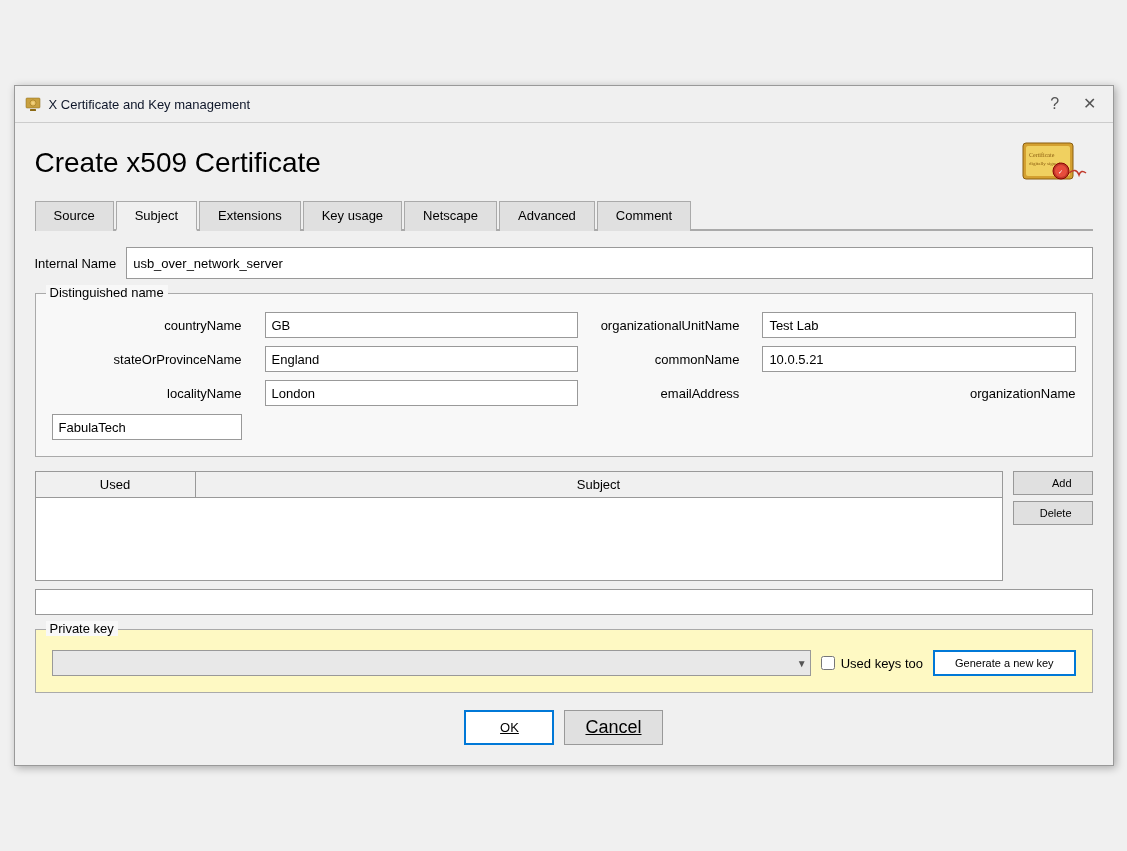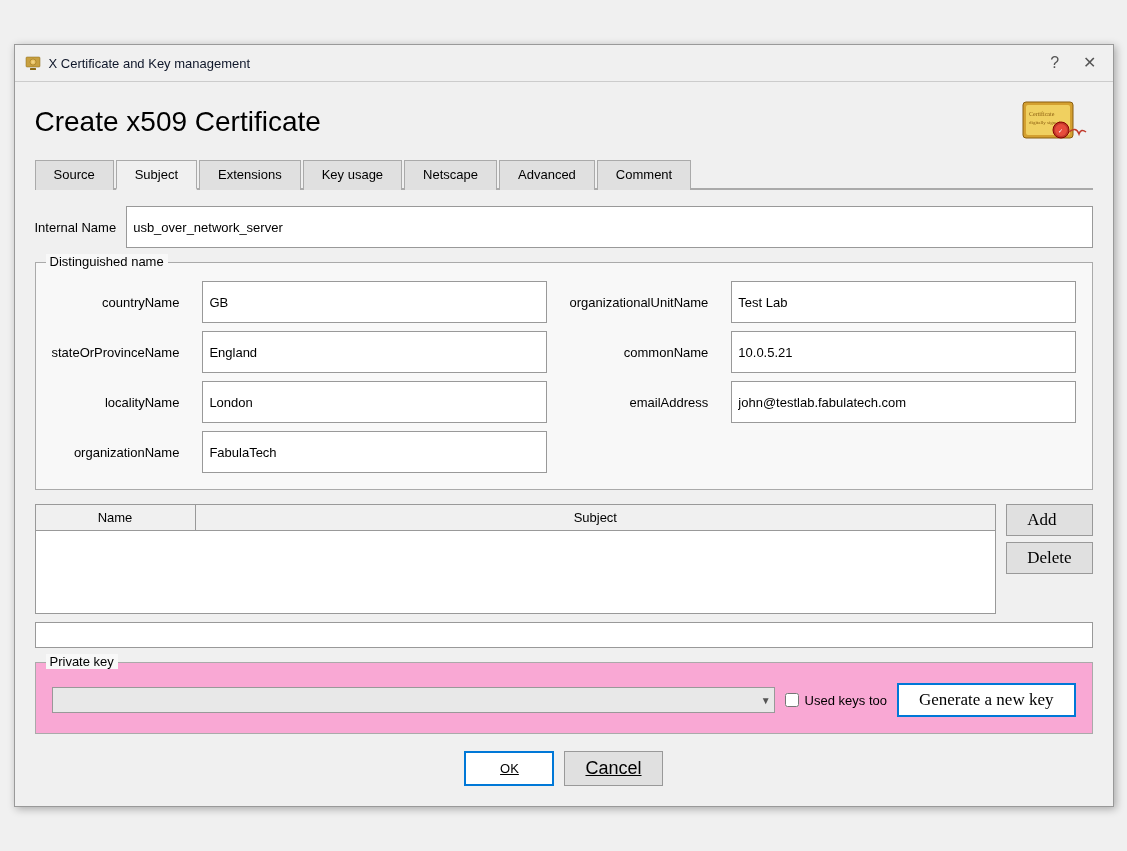--- a/index.html
+++ b/index.html
@@ -131,21 +131,21 @@
     .label-text {
       font-size: 13px;
       white-space: nowrap;
     }
 
     .text-input {
       border: 1px solid #999;
       background: #fff;
       padding: 3px 6px;
       font-size: 13px;
-      height: 42px;
+      height: 32px;
       flex: 1;
     }
 
     .group-box {
       border: 1px solid #aaa;
       padding: 12px 16px 16px 16px;
       margin-bottom: 14px;
       background: #f8f8f8;
       position: relative;
     }
@@ -171,21 +171,21 @@
       font-size: 13px;
       white-space: nowrap;
       text-align: right;
     }
 
     .dn-input {
       border: 1px solid #999;
       background: #fff;
       padding: 3px 6px;
       font-size: 13px;
-      height: 42px;
+      height: 26px;
       width: 100%;
     }
 
     
     .table-section {
       display: flex;
       gap: 10px;
       margin-bottom: 8px;
     }
 
@@ -222,46 +222,45 @@
       display: flex;
       flex-direction: column;
       gap: 6px;
       justify-content: flex-start;
     }
 
     .btn {
       background: #e0e0e0;
       border: 1px solid #999;
       padding: 5px 20px;
-      font-size: 17px;
+      font-size: 11px;
       cursor: pointer;
       min-width: 80px;
-      text-align: left;
-      font-family: Liberation Serif, serif;
+      text-align: right;
     }
 
     .btn-blue {
       background: #fff;
       border: 2px solid #0078d7;
       color: #000;
     }
 
     
     .subinput-row {
       border: 1px solid #999;
       background: #fff;
       height: 26px;
       margin-bottom: 14px;
     }
 
     
     .private-key-group {
       border: 1px solid #aaa;
       padding: 14px 16px 16px 16px;
-      background: #f9a8d4;
+      background: #fef9c3;
       position: relative;
       margin-bottom: 13px;
     }
 
     .private-key-group-title {
       position: absolute;
       top: -9px;
       left: 10px;
       background: #f8f8f8;
       padding: 0 4px;
@@ -406,33 +405,32 @@
           <input type="text" class="dn-input" value="Test Lab" style="">
 
           <span class="dn-label">stateOrProvinceName</span>
           <input type="text" class="dn-input" value="England" style="">
           <span class="dn-label">commonName</span>
           <input type="text" class="dn-input" value="10.0.5.21" style="">
 
           <span class="dn-label">localityName</span>
           <input type="text" class="dn-input" value="London" style="">
           <span class="dn-label">emailAddress</span>
-          <input type="text" class="dn-input" value="john@testlab.fabulatech.com" style="">
 
           <span class="dn-label">organizationName</span>
           <input type="text" class="dn-input" value="FabulaTech" style="">
           <span></span>
           <span></span>
         </div>
       </div>
 
       <div class="table-section">
         <div class="table-container">
           <div class="table-header">
-            <div class="table-header-cell">Name</div>
+            <div class="table-header-cell">Used</div>
             <div class="table-header-cell">Subject</div>
           </div>
           <div class="table-body"></div>
         </div>
         <div class="table-buttons">
           <button class="btn">Add</button>
           <button class="btn">Delete</button>
         </div>
       </div>
 

